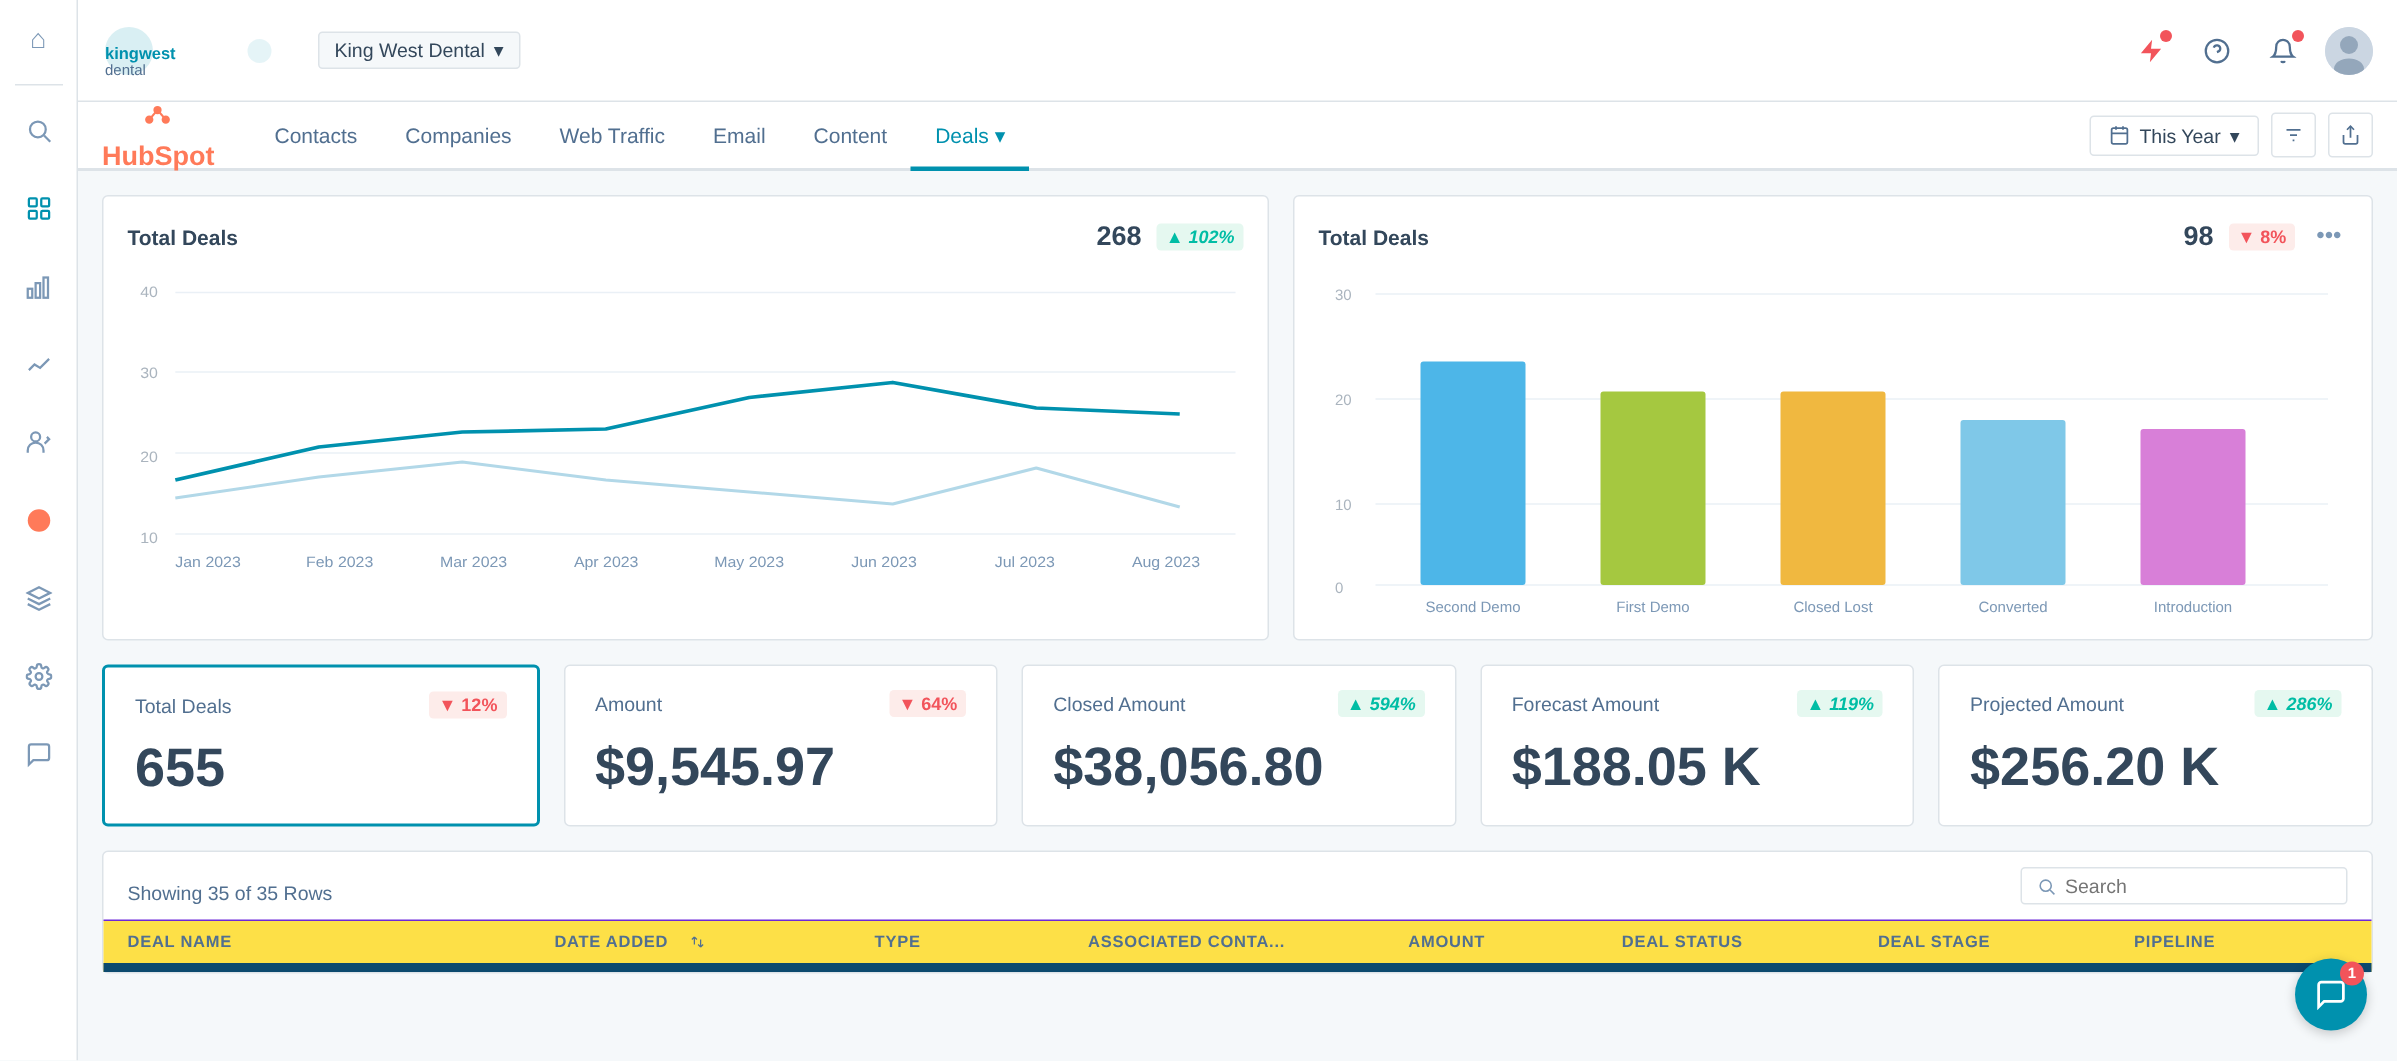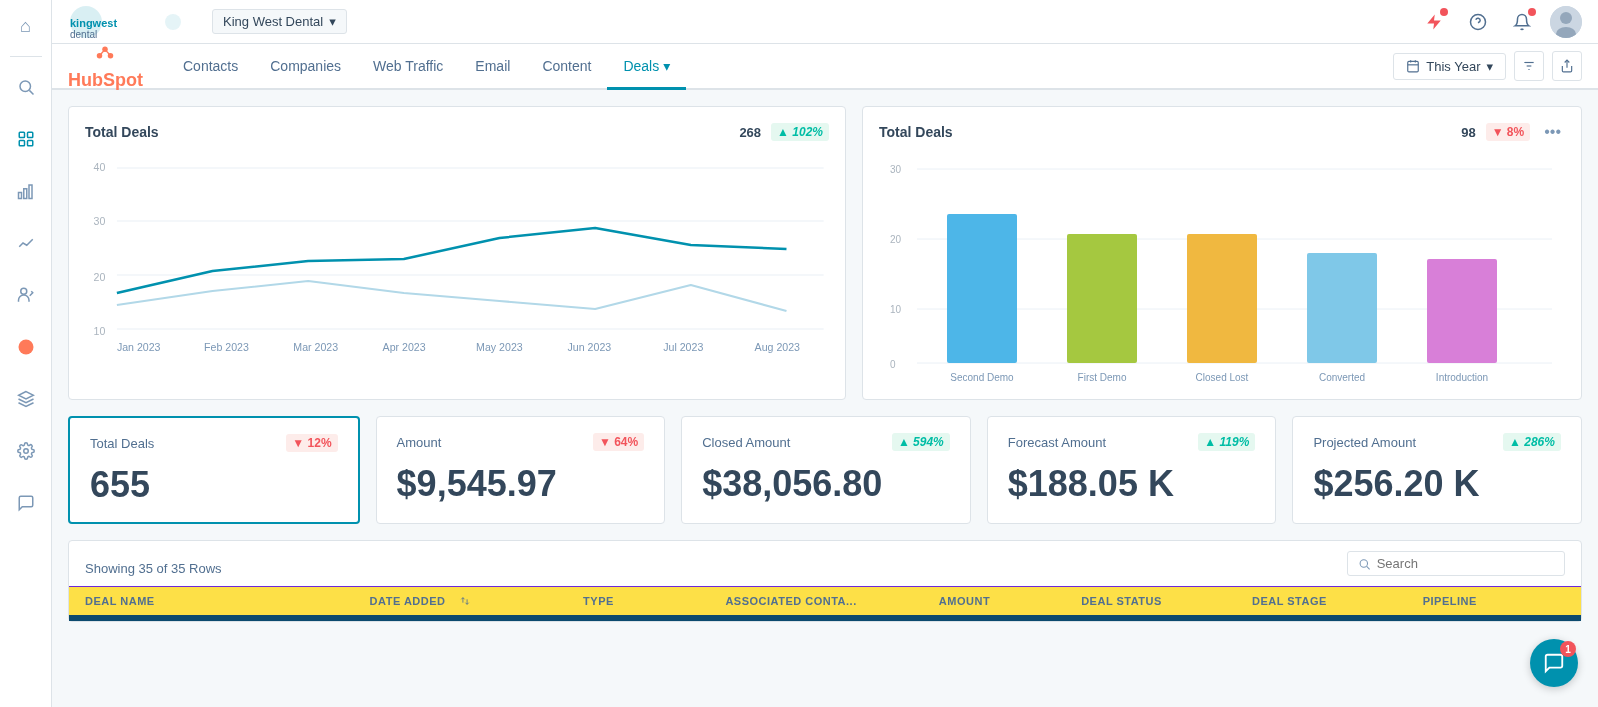--- a/index.html
+++ b/index.html
@@ -34,21 +34,21 @@
       flex: 1;
       display: flex;
       flex-direction: column;
       overflow: hidden;
     }
 
     
     .topbar {
       background: #fff;
       border-bottom: 1px solid #dde3e8;
-      height: 44px;
+      height: 68px;
       display: flex;
       align-items: center;
       padding: 0 16px;
       gap: 16px;
       flex-shrink: 0;
     }
     .logo-area {
       display: flex;
       align-items: center;
       gap: 12px;
@@ -203,21 +203,21 @@
       font-size: 14px;
       font-weight: 600;
       color: #33475b;
     }
     .chart-stat {
       display: flex;
       align-items: center;
       gap: 10px;
     }
     .chart-number {
-      font-size: 13px;
+      font-size: 18px;
       font-weight: 700;
       color: #33475b;
     }
     .badge-up {
       background: #e5f8f0;
       color: #00bda5;
       border-radius: 3px;
       padding: 2px 6px;
       font-size: 12px;
       font-weight: 600;

